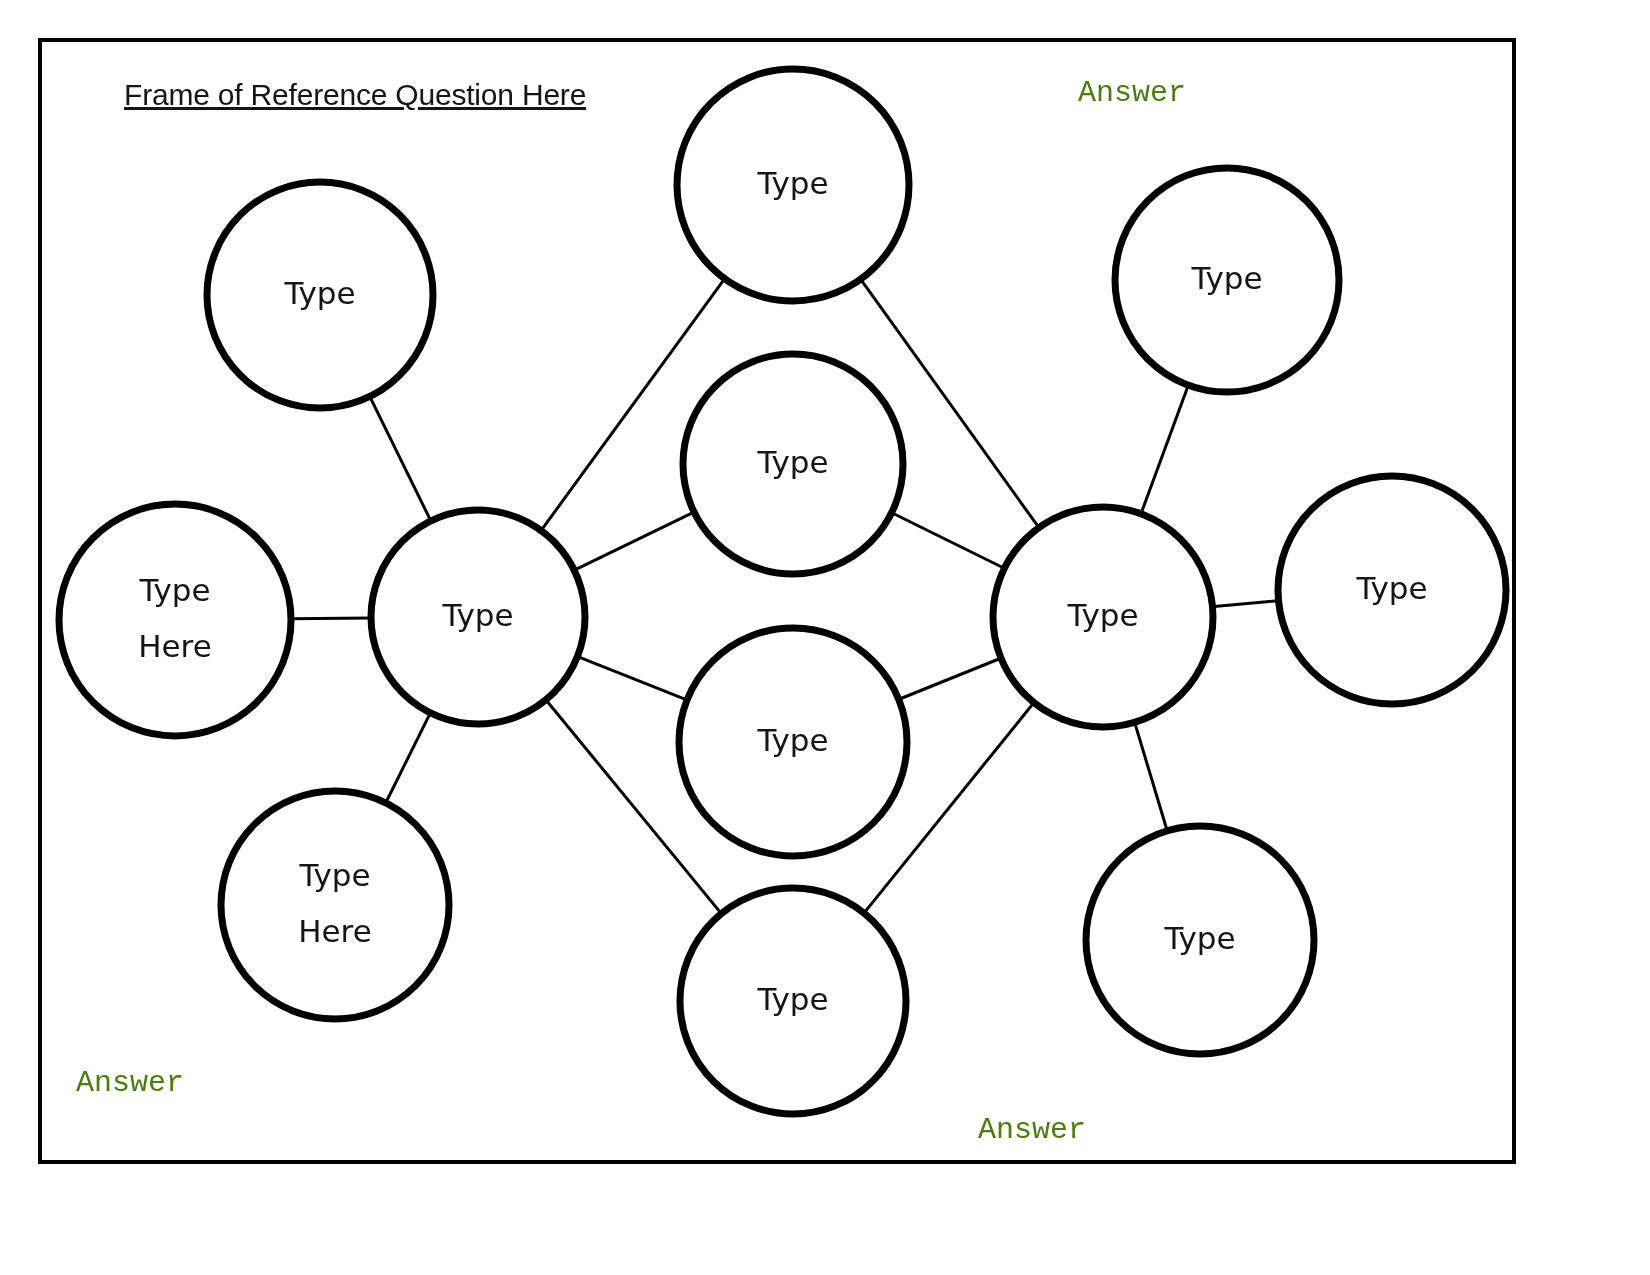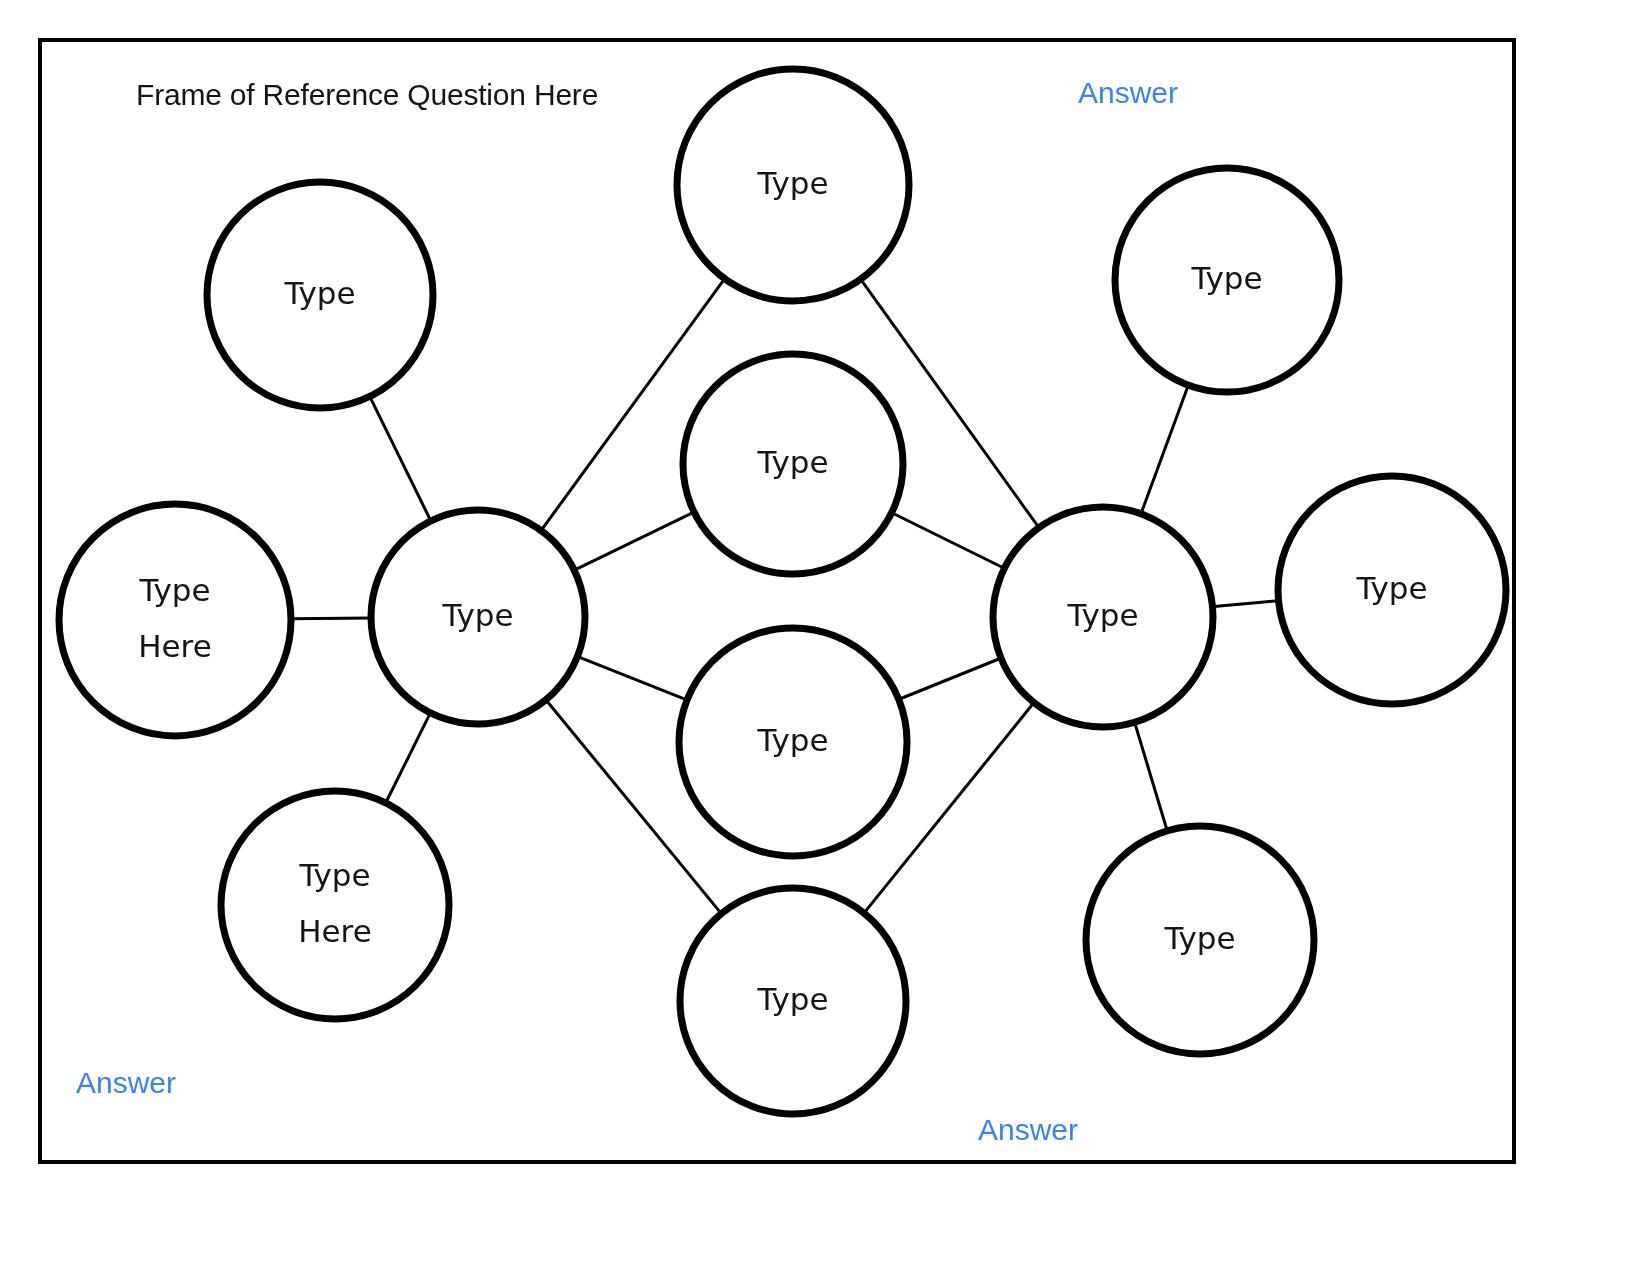--- a/index.html
+++ b/index.html
@@ -39,23 +39,23 @@
   }
   .node-label {
     font-family: "DejaVu Sans", sans-serif;
     font-size: 31px;
     fill: #151515;
     text-anchor: middle;
     dominant-baseline: middle;
   }
   .corner-label {
     position: absolute;
-    font-family: Liberation Sans, sans-serif;
+    font-family: Liberation Mono, monospace;
     font-size: 30px;
-    color: #3b82f6;
+    color: #4d7c0f;
     white-space: nowrap;
     line-height: 1;
   }
   .title-label {
     position: absolute;
     font-family: "Liberation Sans", sans-serif;
     font-size: 30px;
     color: #151515;
     white-space: nowrap;
     line-height: 1;
@@ -132,21 +132,21 @@
           <circle cx="1392" cy="590" r="114" class="node-circle"></circle>
           <text x="1392" y="590" class="node-label">Type</text>
         </g>
         <g>
           <circle cx="1200" cy="940" r="114" class="node-circle"></circle>
           <text x="1200" y="940" class="node-label">Type</text>
         </g>
       </g>
   </svg>
 
-  <div class="title-label" id="title-label" style="left: 136px; top: 80px;">Frame of Reference Question Here</div>
+  <div class="title-label" id="title-label" style="left: 124px; top: 80px; text-decoration: underline;">Frame of Reference Question Here</div>
 
   <div class="corner-label" id="answer-tr" style="left: 1078px; top: 78px;">Answer</div>
 
   <div class="corner-label" id="answer-bl" style="left: 76px; top: 1068px;">Answer</div>
 
   <div class="corner-label" id="answer-bc" style="left: 978px; top: 1115px;">Answer</div>
 
 </div>
 
 </body></html>

